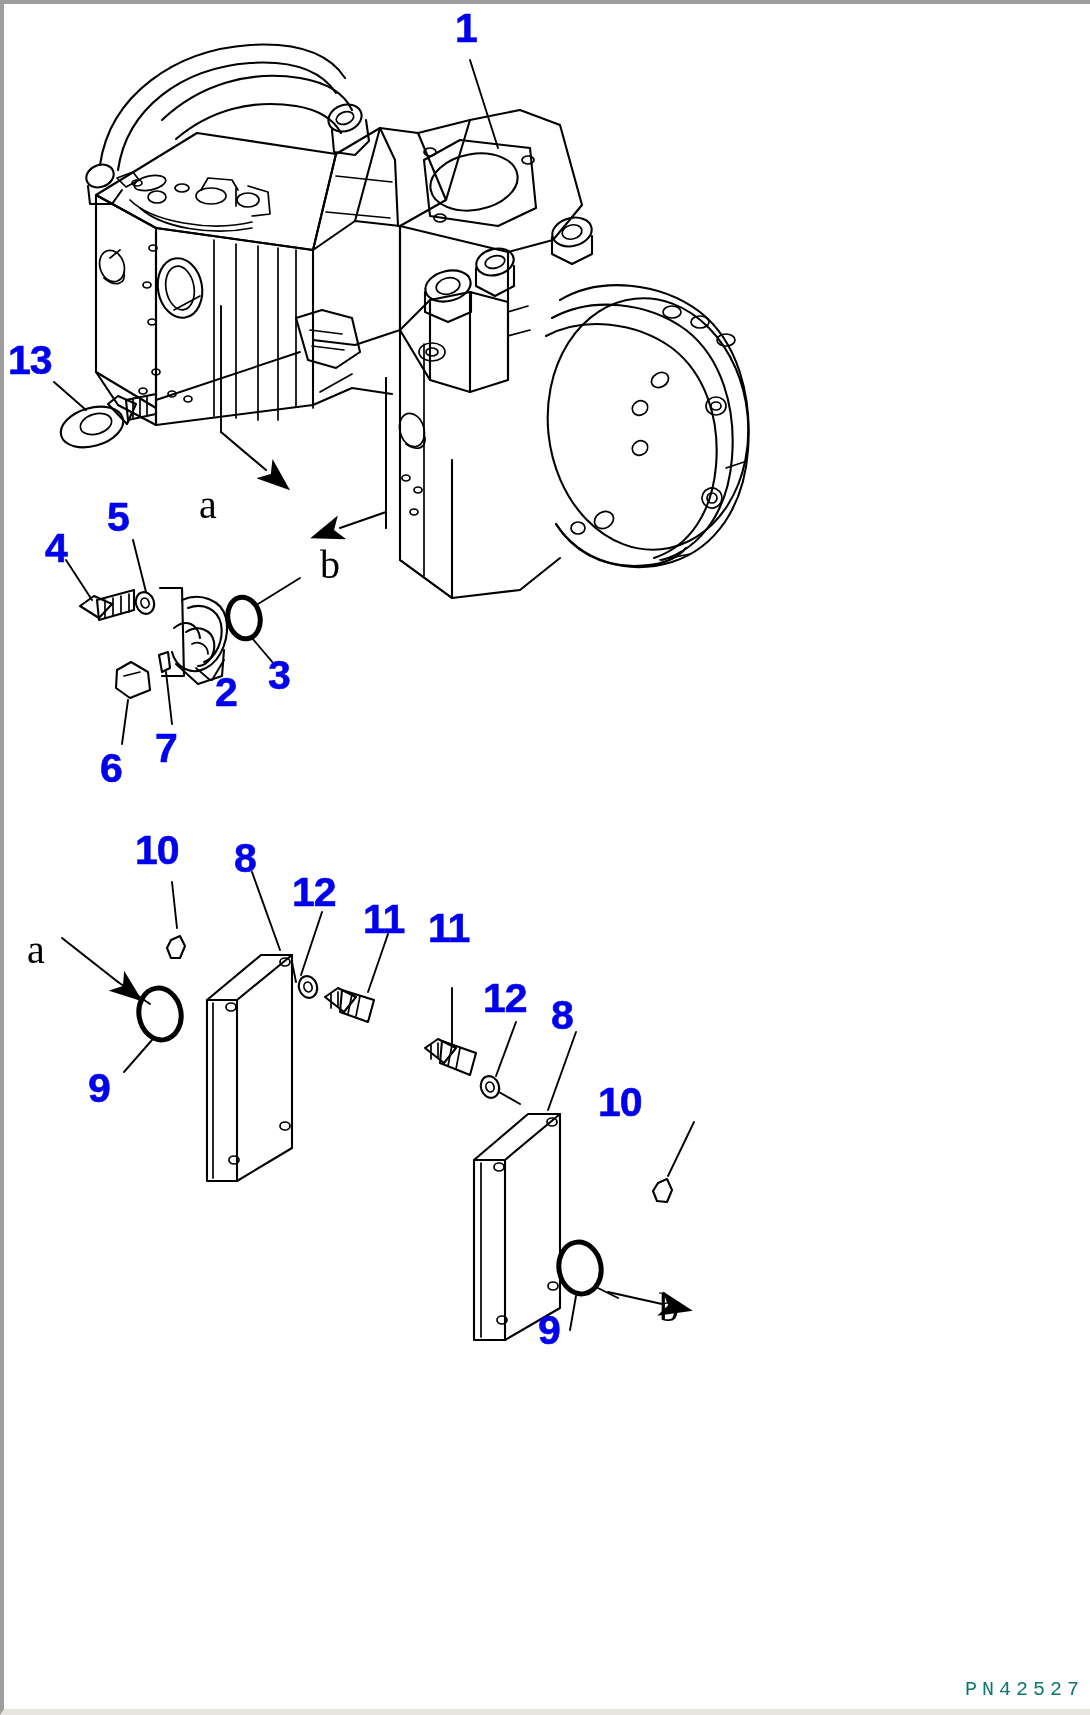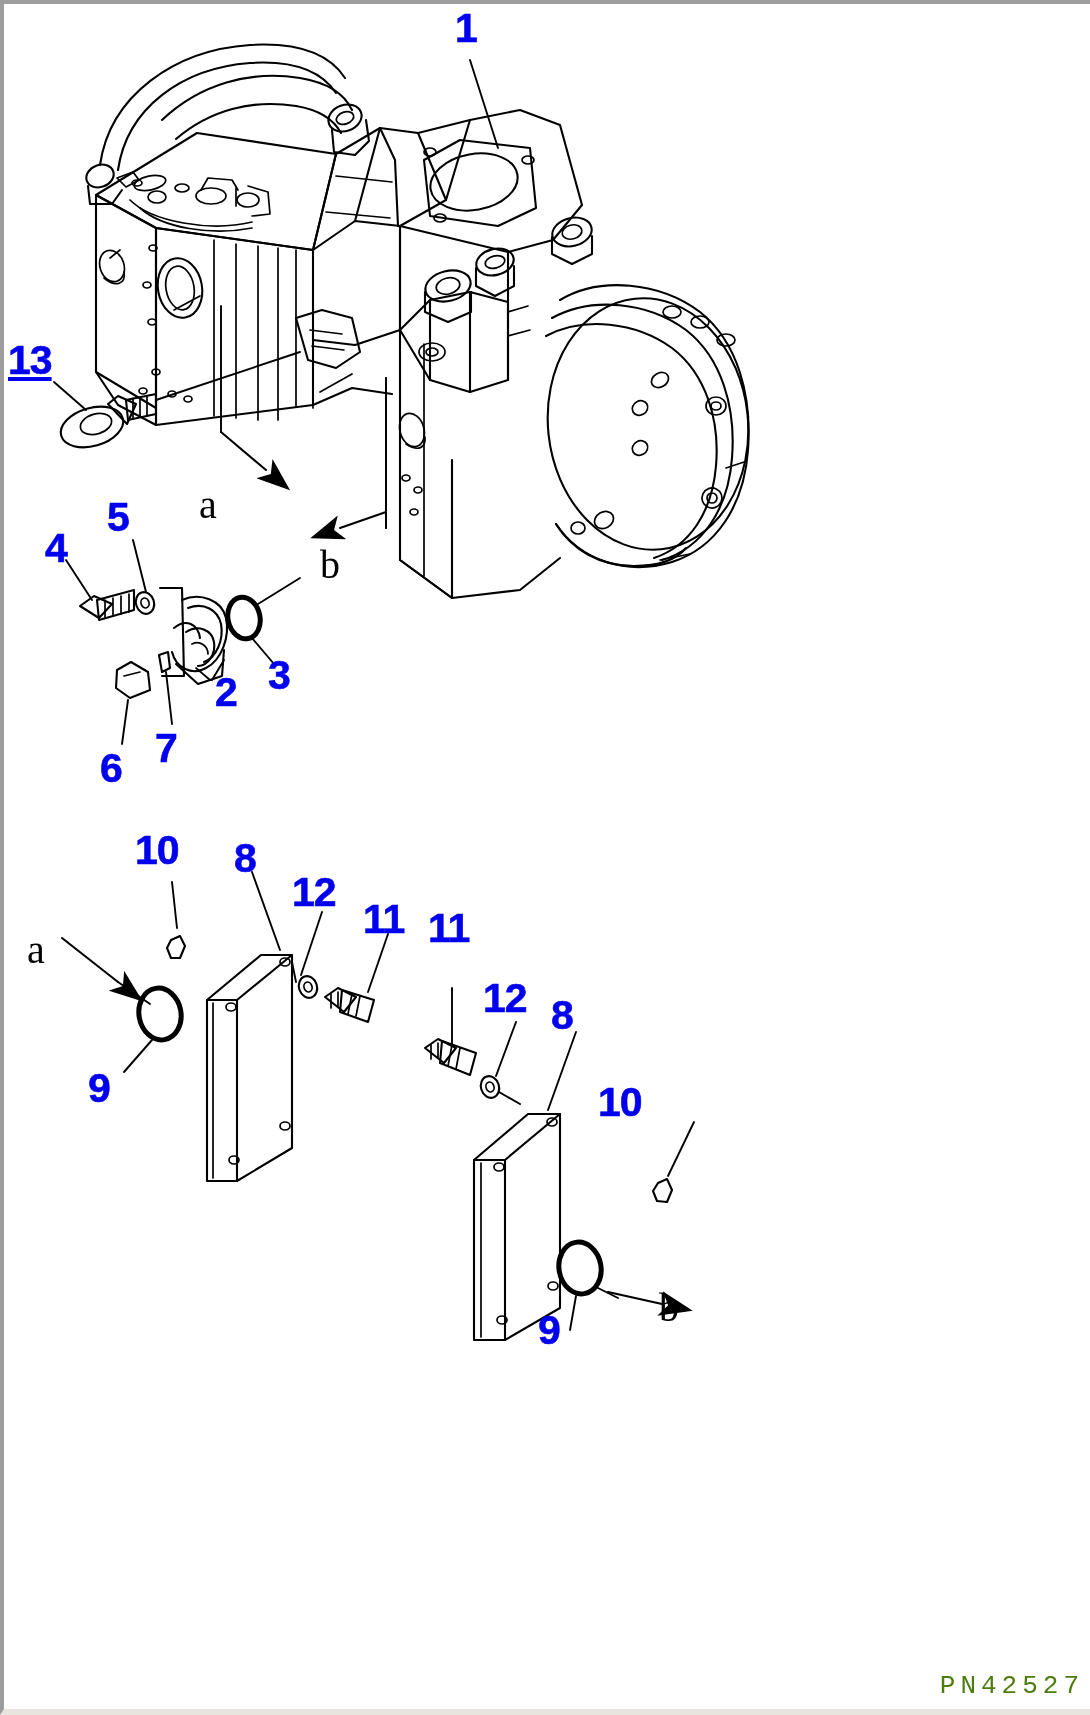--- a/index.html
+++ b/index.html
@@ -36,23 +36,23 @@
     position:absolute;
     color:#000000;
     font-family:"Liberation Serif",serif;
     font-size:40px;
     line-height:40px;
     white-space:nowrap;
   }
   #partno{
     position:absolute;
     right:6px;bottom:14px;
-    color:#4d7c0f;
+    color:#0f766e;
     font-family:"Liberation Mono",monospace;
-    font-size:26px;
+    font-size:20px;
     letter-spacing:5px;
     white-space:nowrap;
   }
 </style>
 </head>
 <body>
 
 <div id="page">
 
   <svg id="art" viewBox="0 0 1090 1715" xmlns="http://www.w3.org/2000/svg">
@@ -367,21 +367,21 @@
         <path class="ln" d="M608 1292 L662 1304" marker-end="url(#solidArrow)"></path>
       </g>
     </g>
 
     <g>
       <path class="lead" d="M470 60 L498 148"></path>
     </g>
   </svg>
 
   <div class="callout" style="left:455px;top:8px;">1</div>
-  <div class="callout" style="left:8px;top:340px;text-decoration:underline;">13</div>
+  <div class="callout" style="left:8px;top:340px;">13</div>
   <div class="callout" style="left:45px;top:528px;">4</div>
   <div class="callout" style="left:107px;top:497px;">5</div>
   <div class="callout" style="left:268px;top:655px;">3</div>
   <div class="callout" style="left:215px;top:672px;">2</div>
   <div class="callout" style="left:100px;top:748px;">6</div>
   <div class="callout" style="left:155px;top:728px;">7</div>
   <div class="callout" style="left:135px;top:830px;">10</div>
   <div class="callout" style="left:234px;top:838px;">8</div>
   <div class="callout" style="left:292px;top:872px;">12</div>
   <div class="callout" style="left:363px;top:899px;">11</div>

